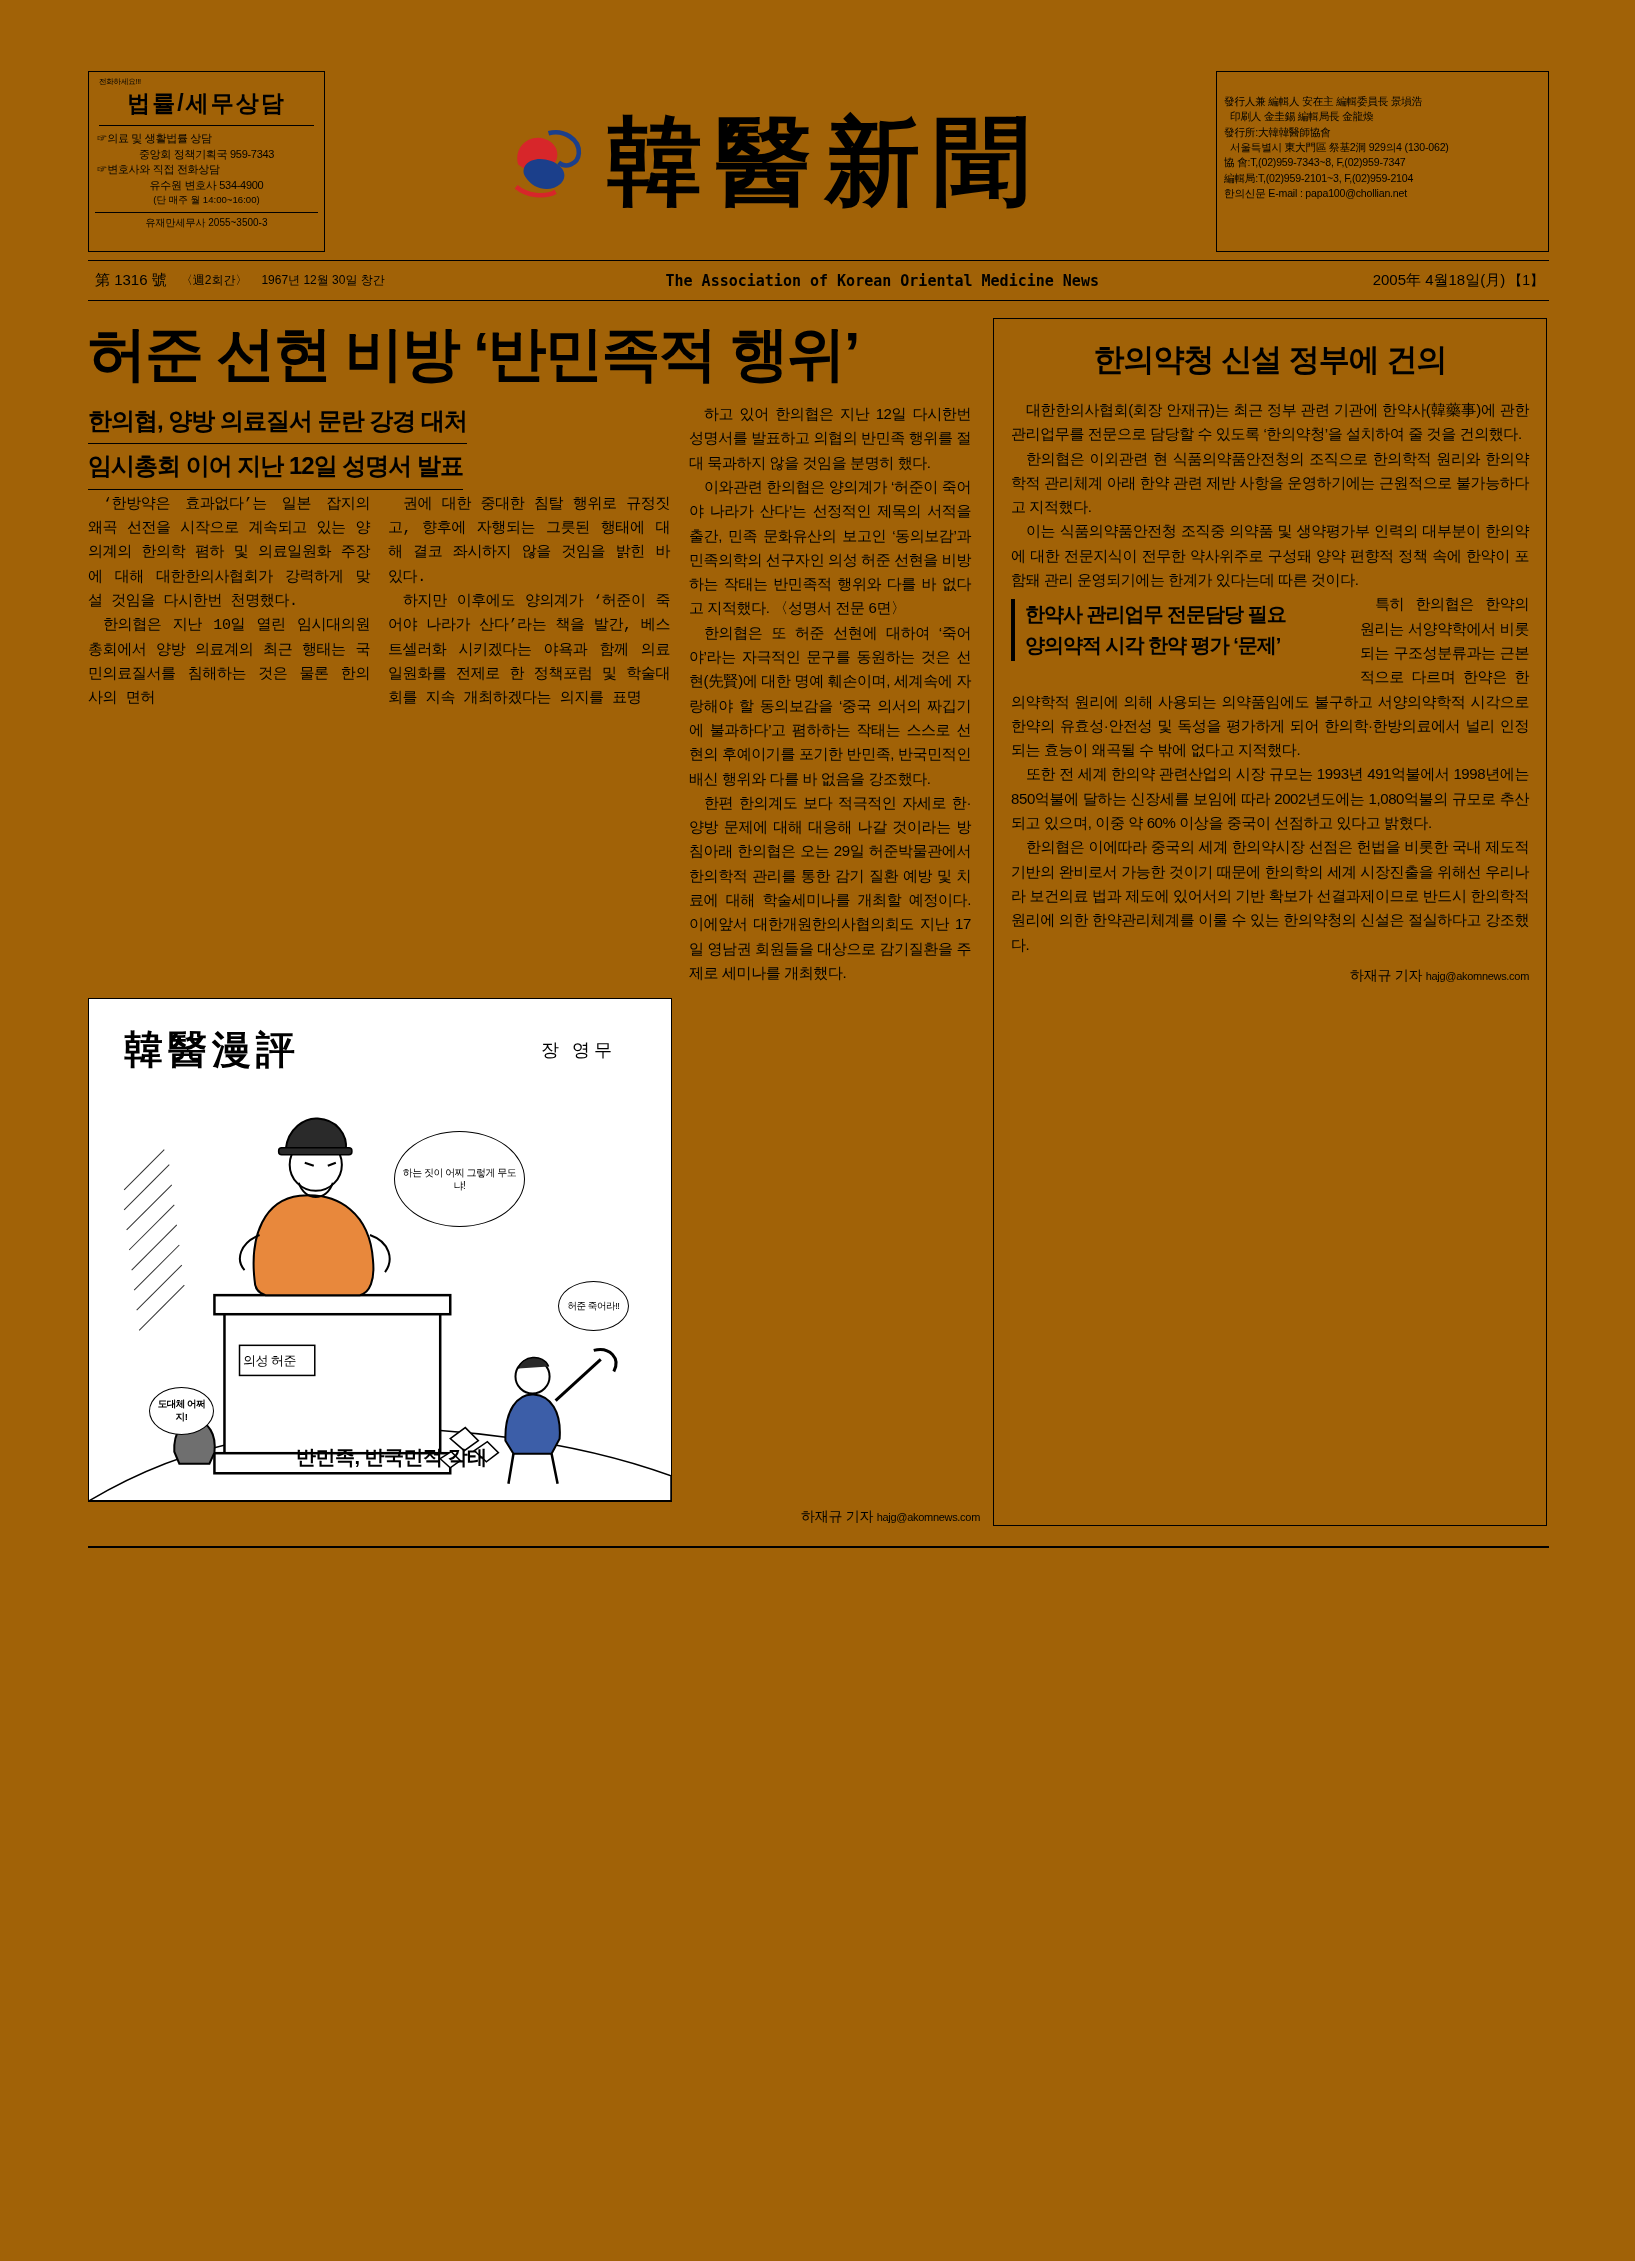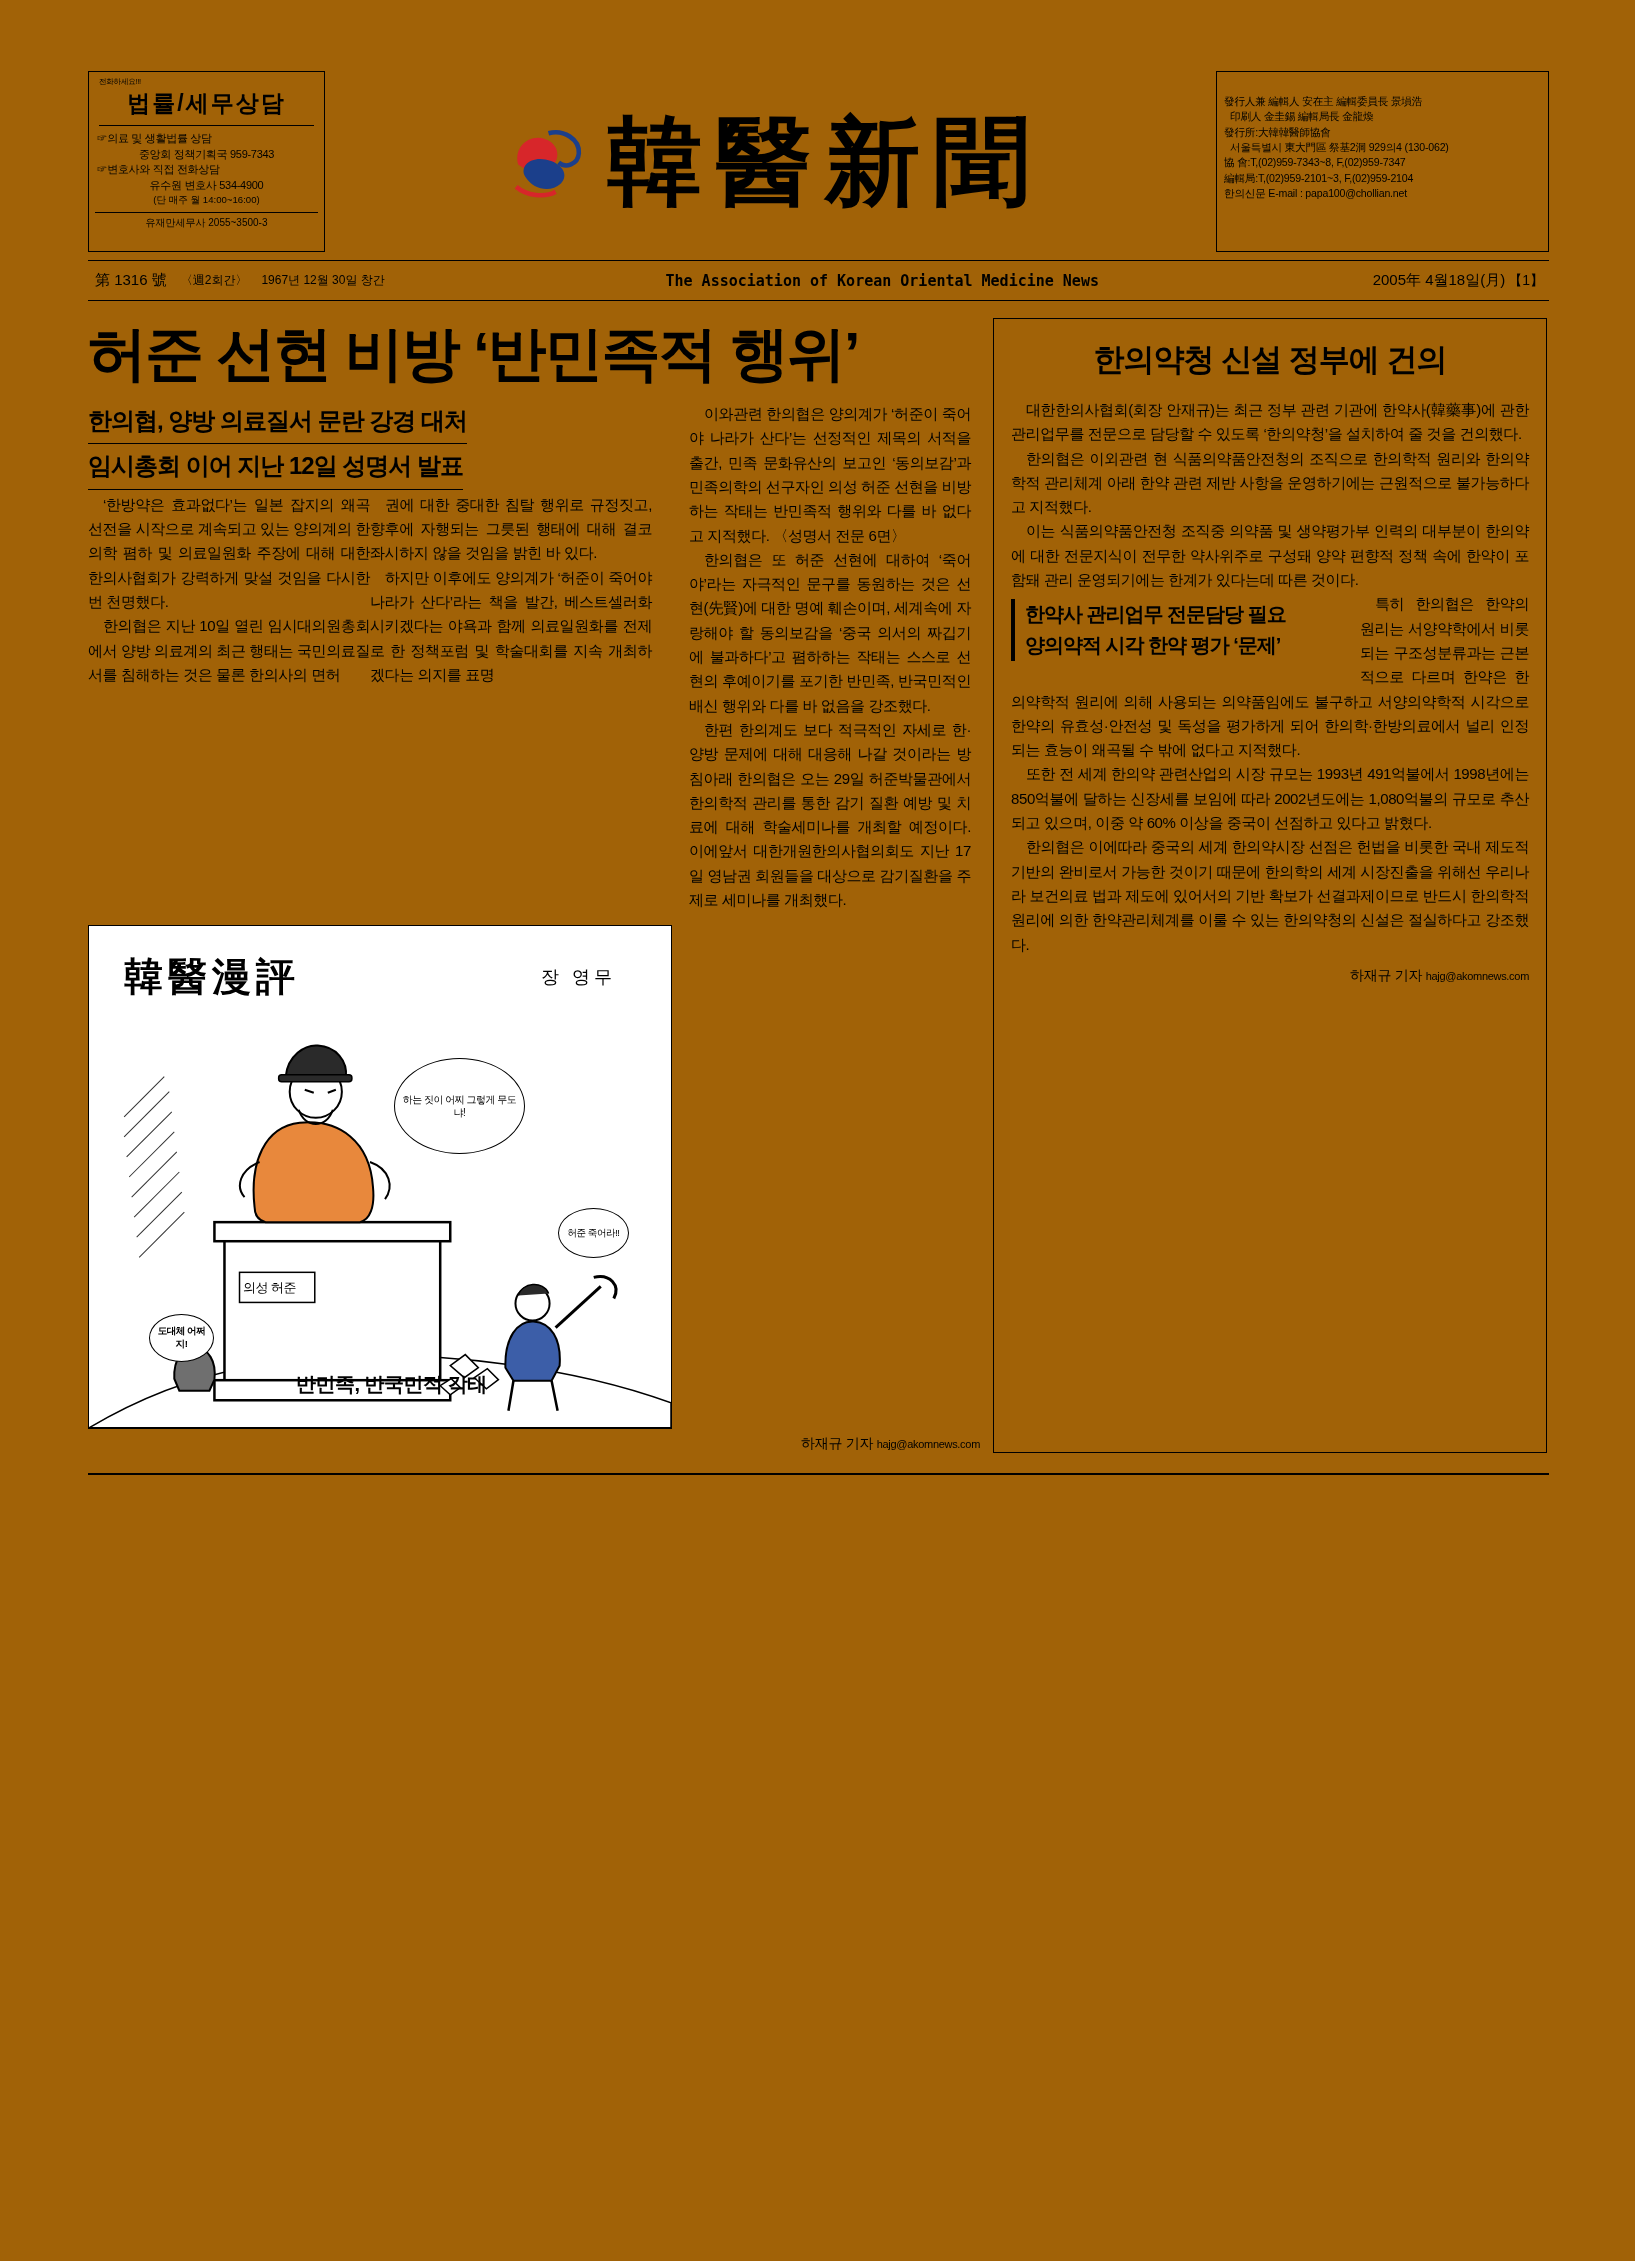--- a/index.html
+++ b/index.html
@@ -181,21 +181,22 @@
     font-weight: bold;
     letter-spacing: -1px;
     line-height: 1.6;
     border-bottom: 0;
     margin-bottom: 3px;
   }
   .deck-line .ul { border-bottom: 1.5px solid #000; padding-bottom: 3px; display: inline-block; }
 
   .cols3 {
     display: flex;
-    gap: 0;
+    gap: 18px;
+    font-family: Liberation Mono, monospace;
   }
   .col {
     width: 282px;
     font-size: 15px;
     line-height: 1.62;
     text-align: justify;
     letter-spacing: -0.4px;
   }
   .col p { margin: 0 0 0 0; text-indent: 15px; }
 
@@ -375,20 +376,21 @@
               <p>한의협은 지난 10일 열린 임시대의원총회에서 양방 의료계의 최근 행태는 국민의료질서를 침해하는 것은 물론 한의사의 면허</p>
             </div>
             <div class="col">
               <p>권에 대한 중대한 침탈 행위로 규정짓고, 향후에 자행되는 그릇된 행태에 대해 결코 좌시하지 않을 것임을 밝힌 바 있다.</p>
               <p>하지만 이후에도 양의계가 ‘허준이 죽어야 나라가 산다’라는 책을 발간, 베스트셀러화 시키겠다는 야욕과 함께 의료일원화를 전제로 한 정책포럼 및 학술대회를 지속 개최하겠다는 의지를 표명</p>
             </div>
           </div>
         </div>
 
         <div class="col" style="width:282px">
+          <p>하고 있어 한의협은 지난 12일 다시한번 성명서를 발표하고 의협의 반민족 행위를 절대 묵과하지 않을 것임을 분명히 했다.</p>
           <p>이와관련 한의협은 양의계가 ‘허준이 죽어야 나라가 산다’는 선정적인 제목의 서적을 출간, 민족 문화유산의 보고인 ‘동의보감’과 민족의학의 선구자인 의성 허준 선현을 비방하는 작태는 반민족적 행위와 다를 바 없다고 지적했다. 〈성명서 전문 6면〉</p>
           <p>한의협은 또 허준 선현에 대하여 ‘죽어야’라는 자극적인 문구를 동원하는 것은 선현(先賢)에 대한 명예 훼손이며, 세계속에 자랑해야 할 동의보감을 ‘중국 의서의 짜깁기에 불과하다’고 폄하하는 작태는 스스로 선현의 후예이기를 포기한 반민족, 반국민적인 배신 행위와 다를 바 없음을 강조했다.</p>
           <p>한편 한의계도 보다 적극적인 자세로 한·양방 문제에 대해 대응해 나갈 것이라는 방침아래 한의협은 오는 29일 허준박물관에서 한의학적 관리를 통한 감기 질환 예방 및 치료에 대해 학술세미나를 개최할 예정이다. 이에앞서 대한개원한의사협의회도 지난 17일 영남권 회원들을 대상으로 감기질환을 주제로 세미나를 개최했다.</p>
         </div>
       </div>
 
       <div class="cartoon">
         <div class="c-title">韓醫漫評</div>
         <div class="c-sign">장 영무</div>
 

